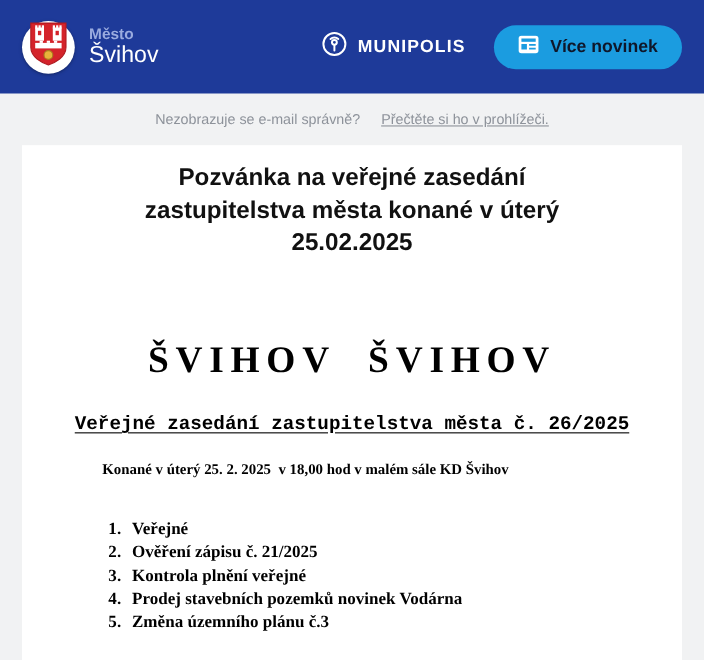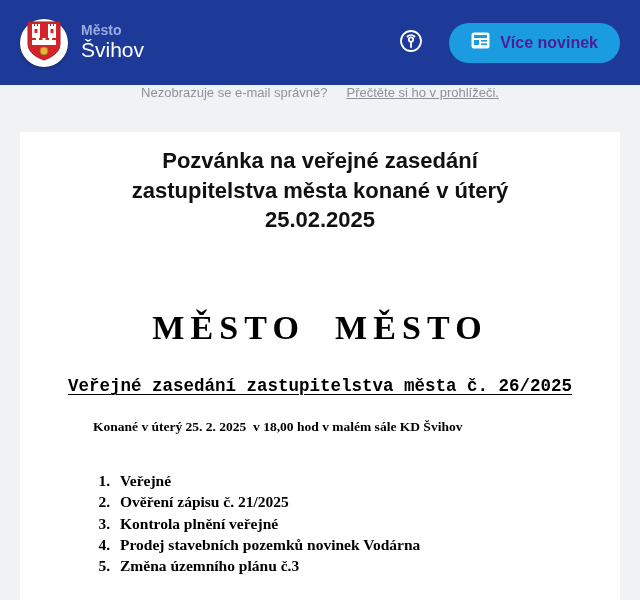--- a/index.html
+++ b/index.html
@@ -25,26 +25,26 @@
     box-shadow:0 1px 3px rgba(0,0,0,.35);flex:0 0 auto;
   }
   .brand-text{margin-left:13px;line-height:1.15;}
   .brand-top{font-size:14px;font-weight:bold;color:var(--brand-muted);}
   .brand-bottom{font-size:21px;color:#ffffff;}
   .header-spacer{flex:1;}
   .munipolis{display:flex;align-items:center;gap:9px;margin-right:26px;}
   .munipolis-label{color:#fff;font-weight:bold;font-size:16px;letter-spacing:1px;}
   .cta-button{
     display:flex;align-items:center;gap:10px;border:none;cursor:pointer;
-    background:var(--button-bg);color:#4c1d95;font-family:inherit;
+    background:var(--button-bg);color:#0f172a;font-family:inherit;
     font-size:16px;font-weight:bold;height:40px;padding:0 22px;border-radius:20px;
   }
   
   .banner{
-    height:47px;display:flex;align-items:flex-start;justify-content:center;
+    height:47px;display:flex;align-items:center;justify-content:center;
     font-size:13px;color:var(--banner-text);gap:19px;
   }
   .banner-link{color:var(--banner-text);text-decoration:underline;cursor:pointer;}
   
   .card{
     margin:0 20px;background:var(--card-bg);height:486px;overflow:hidden;
   }
   .main-heading{
     margin:14px 68px 0;font-size:22px;line-height:1.35;font-weight:bold;
     text-align:center;color:var(--heading-text);
@@ -103,20 +103,21 @@
   <div class="header-spacer"></div>
   <div class="munipolis">
     <span>
       <svg width="24" height="24" viewBox="0 0 24 24" fill="none" stroke="#ffffff" stroke-width="1.8">
         <circle cx="12" cy="12" r="10"></circle>
         <circle cx="12" cy="10.5" r="2.2"></circle>
         <path d="M12 13 v5" stroke-linecap="round"></path>
         <path d="M8.5 7.5 a5 5 0 0 1 7 0" stroke-linecap="round"></path>
       </svg>
     </span>
+    <span class="munipolis-label">MUNIPOLIS</span>
   </div>
   <button class="cta-button">
     <span>
       <svg width="19" height="17" viewBox="0 0 19 17">
         <rect x="0.5" y="0.5" width="18" height="16" rx="2.5" fill="#ffffff"></rect>
         <rect x="3" y="3" width="13" height="3" fill="#1b9ce0"></rect>
         <rect x="3" y="8" width="5" height="5" fill="#1b9ce0"></rect>
         <rect x="10" y="8" width="6" height="1.6" fill="#1b9ce0"></rect>
         <rect x="10" y="11.4" width="6" height="1.6" fill="#1b9ce0"></rect>
       </svg>
@@ -127,21 +128,21 @@
 
 <div class="banner">
   <span>Nezobrazuje se e-mail správně?</span>
   <a class="banner-link">Přečtěte si ho v prohlížeči.</a>
 </div>
 
 <div class="card">
   <h1 class="main-heading">Pozvánka na veřejné zasedání zastupitelstva města konané v úterý 25.02.2025</h1>
 
   <div class="doc">
-    <div class="doc-title">MĚSTO MĚSTO</div>
+    <div class="doc-title">ŠVIHOV ŠVIHOV</div>
     <div class="doc-subtitle">Veřejné zasedání zastupitelstva města č. 26/2025</div>
     <div class="doc-line1">Konané v úterý 25. 2. 2025  v 18,00 hod v malém sále KD Švihov</div>
     <ol class="agenda">
         <li>Veřejné</li>
         <li>Ověření zápisu č. 21/2025</li>
         <li>Kontrola plnění veřejné</li>
         <li>Prodej stavebních pozemků novinek Vodárna</li>
         <li>Změna územního plánu č.3</li>
       </ol>
   </div>

